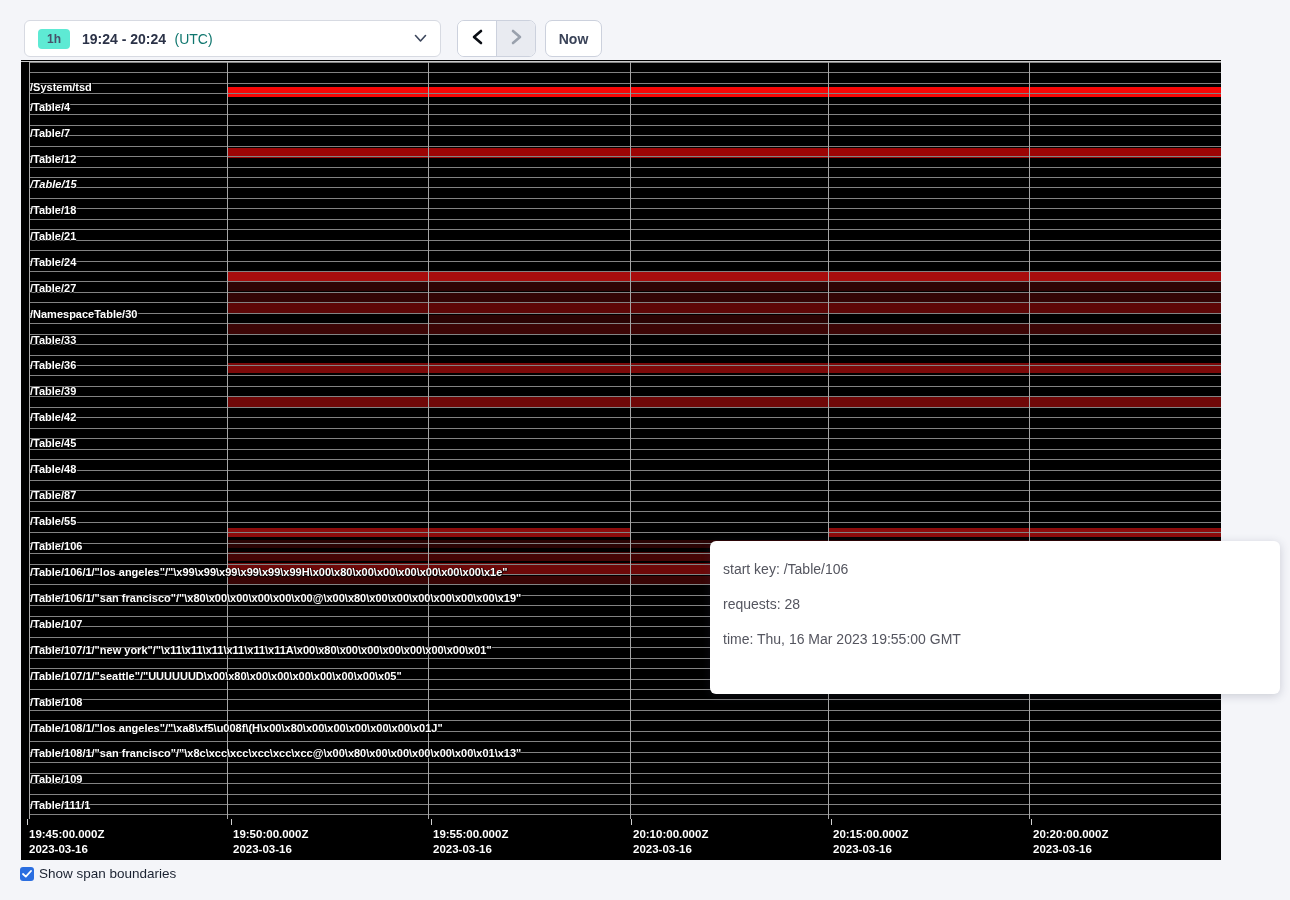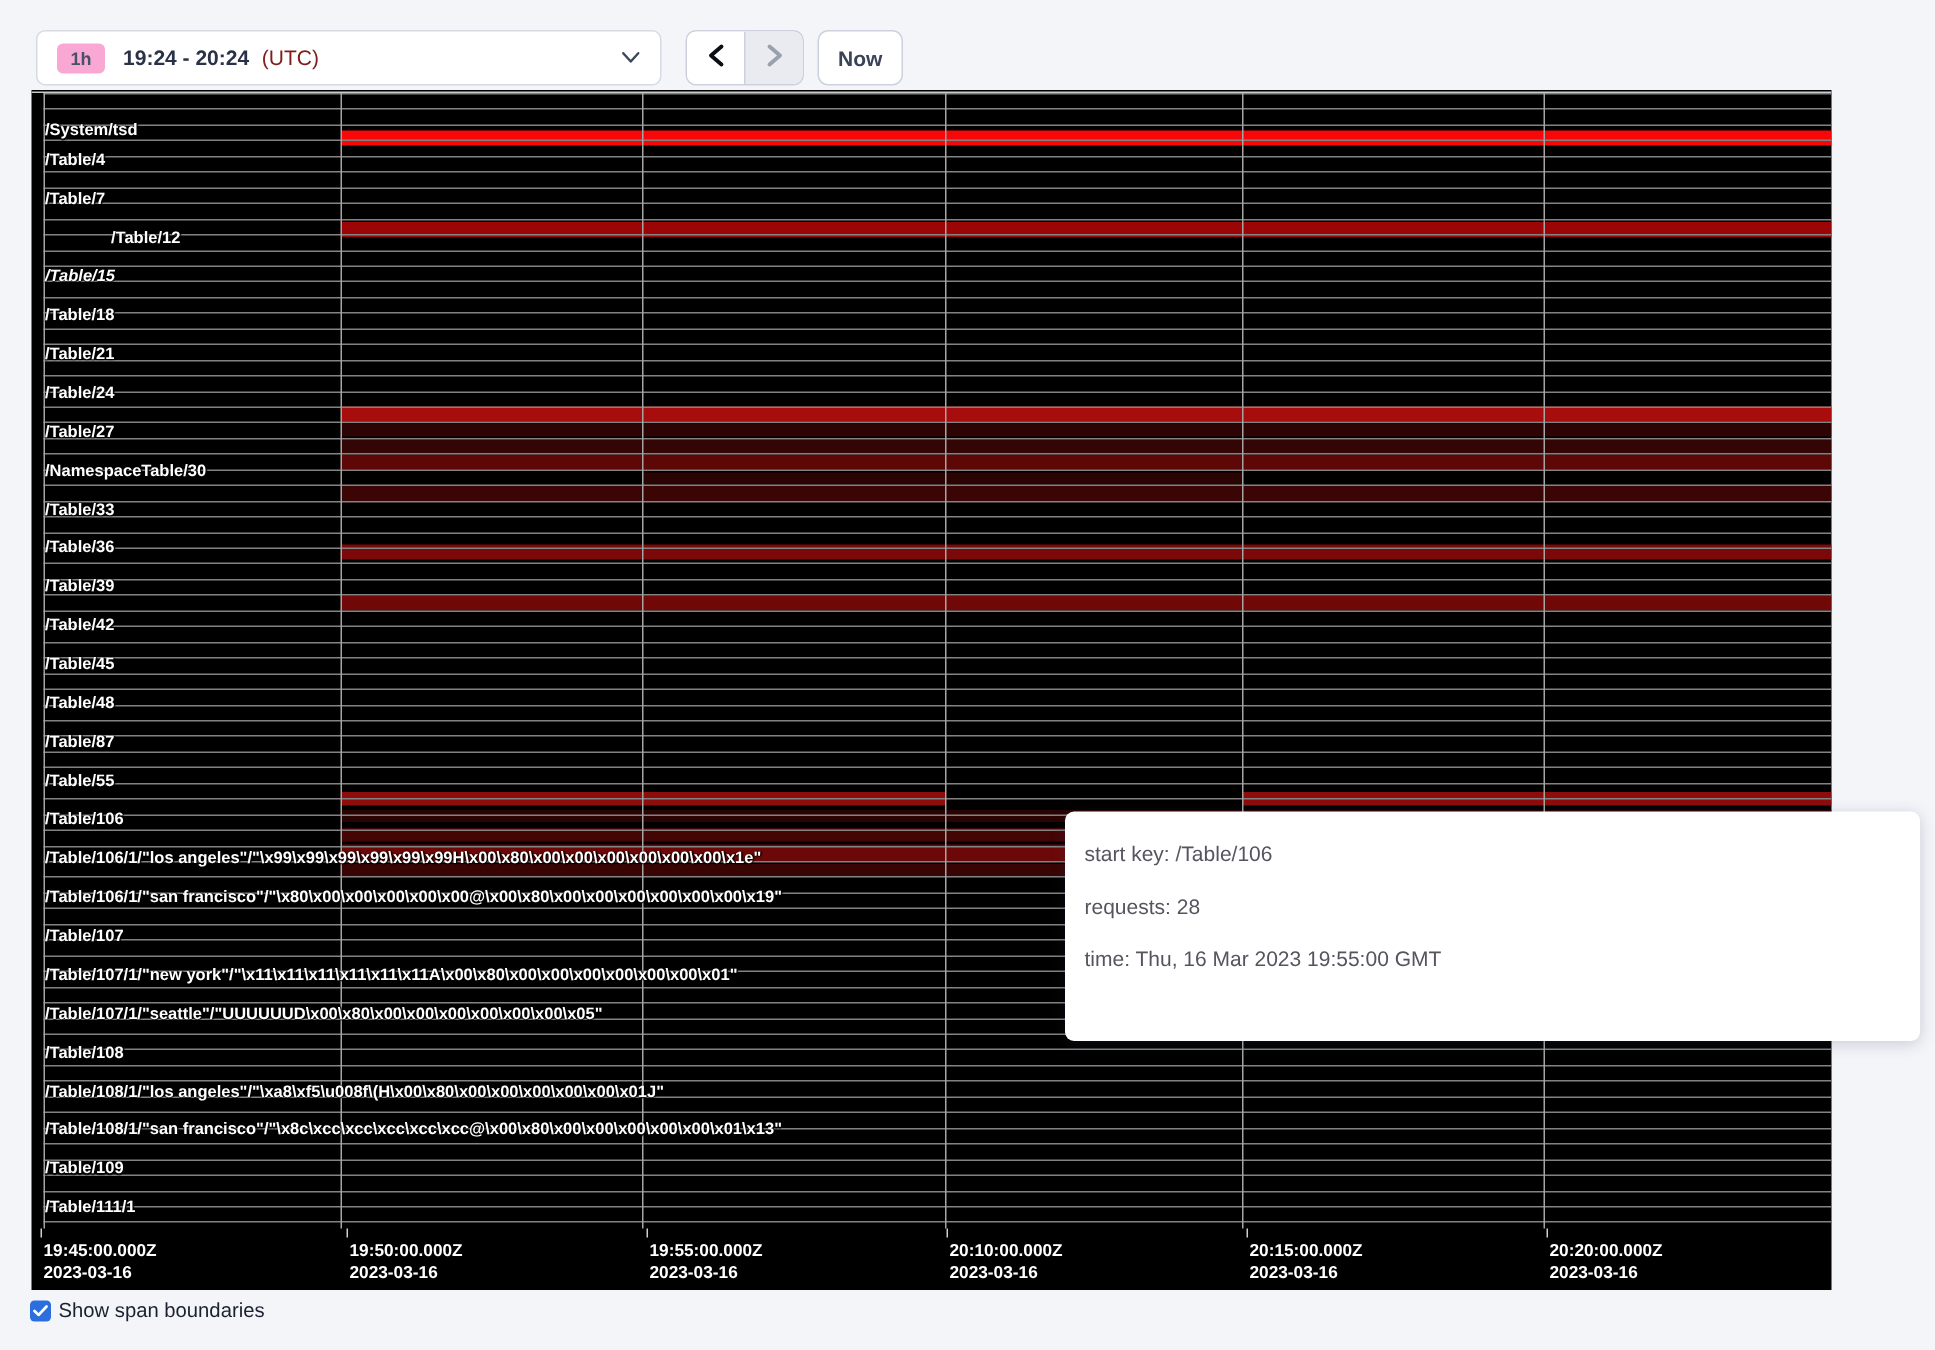--- a/index.html
+++ b/index.html
@@ -8,25 +8,25 @@
     background:#f4f5f9;font-family:"Liberation Sans",sans-serif;
   }
   
   .range-select{
     position:absolute;left:24px;top:20px;width:417px;height:37px;
     background:#fff;border:1px solid #d7dae2;border-radius:6px;
     display:flex;align-items:center;gap:12px;padding:0 13px;box-sizing:border-box;
     cursor:pointer;
   }
   .range-badge{
-    background:#f9a8d4;border-radius:4px;padding:3px 9px;
+    background:#5eead4;border-radius:4px;padding:3px 9px;
     font-size:12px;font-weight:700;color:#47516a;
   }
   .range-label{font-size:14px;font-weight:700;color:#2b3247;}
-  .range-tz{font-size:14px;font-weight:400;color:#7f1d1d;margin-left:4px;}
+  .range-tz{font-size:14px;font-weight:400;color:#0f766e;margin-left:4px;}
   .select-caret{margin-left:auto;display:flex;align-items:center;}
   .nav-group{
     position:absolute;left:457px;top:20px;height:37px;width:79px;
     display:flex;border:1px solid #ccd1dd;border-radius:7px;overflow:hidden;
     box-sizing:border-box;background:#fff;
   }
   .nav-btn{
     flex:1;display:flex;align-items:center;justify-content:center;
     border:none;background:#fff;cursor:pointer;padding:0;
   }
@@ -204,21 +204,21 @@
     <div class="hline" style="top: 754px;"></div>
     <div class="vline" style="left: 8px;"></div>
     <div class="vline" style="left: 206px;"></div>
     <div class="vline" style="left: 407px;"></div>
     <div class="vline" style="left: 609px;"></div>
     <div class="vline" style="left: 807px;"></div>
     <div class="vline" style="left: 1008px;"></div>
     <div class="rowlabel" style="top: 21px;">/System/tsd</div>
     <div class="rowlabel" style="top: 41px;">/Table/4</div>
     <div class="rowlabel" style="top: 67px;">/Table/7</div>
-    <div class="rowlabel" style="top: 93px; margin-left: 44px;">/Table/12</div>
+    <div class="rowlabel" style="top: 93px;">/Table/12</div>
     <div class="rowlabel" style="top: 118px; font-style: italic;">/Table/15</div>
     <div class="rowlabel" style="top: 144px;">/Table/18</div>
     <div class="rowlabel" style="top: 170px;">/Table/21</div>
     <div class="rowlabel" style="top: 196px;">/Table/24</div>
     <div class="rowlabel" style="top: 222px;">/Table/27</div>
     <div class="rowlabel" style="top: 248px;">/NamespaceTable/30</div>
     <div class="rowlabel" style="top: 274px;">/Table/33</div>
     <div class="rowlabel" style="top: 299px;">/Table/36</div>
     <div class="rowlabel" style="top: 325px;">/Table/39</div>
     <div class="rowlabel" style="top: 351px;">/Table/42</div>

